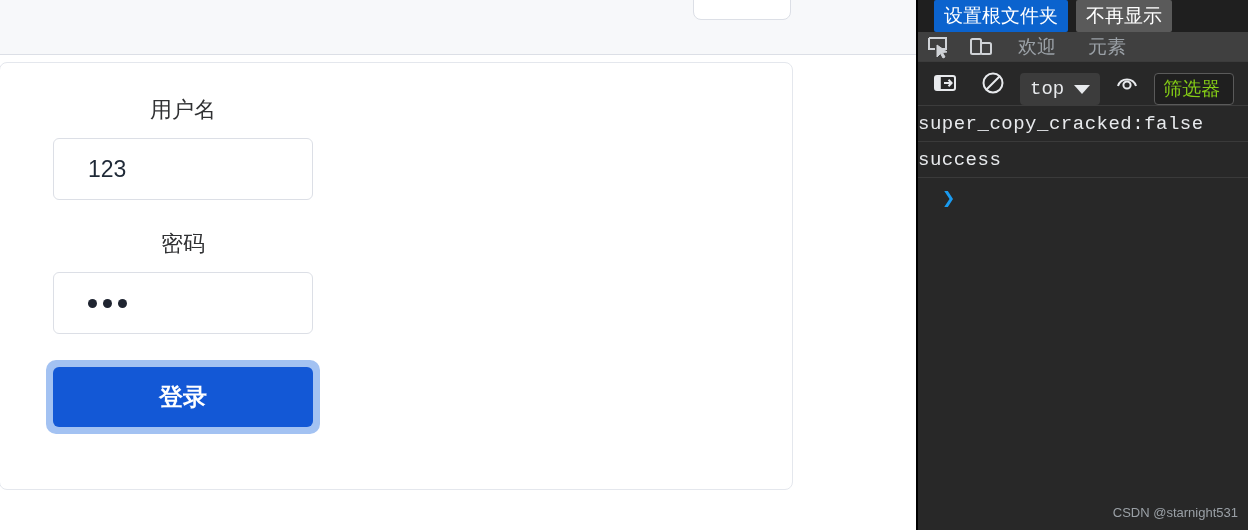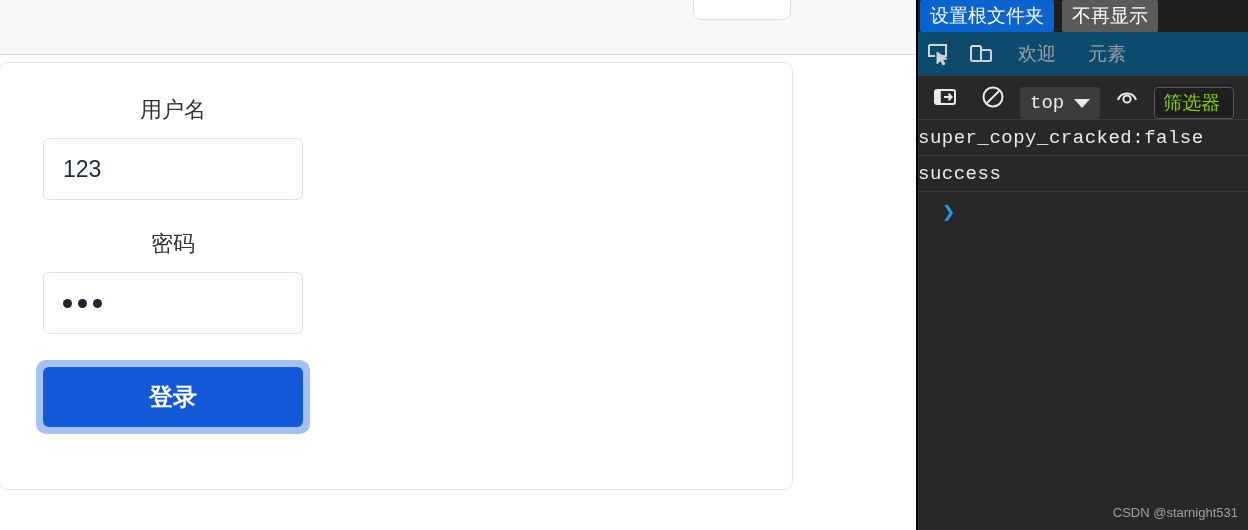--- a/index.html
+++ b/index.html
@@ -34,38 +34,38 @@
 
   .login-card {
     position: absolute; left: -1px; top: 62px;
     width: 794px; height: 428px;
     background: #ffffff;
     border: 1px solid #e4e7ed;
     border-radius: 8px;
   }
 
   .form-inner {
-    position: absolute; left: 43px; top: 33px;
+    position: absolute; left: 53px; top: 33px;
     width: 260px;
   }
   .field-label {
     font-size: 22px;
     color: #303133;
     text-align: center;
     line-height: 28px;
     margin-bottom: 14px;
     font-family: "Liberation Sans", sans-serif;
   }
   .field-input {
     width: 260px; height: 62px;
     border: 1px solid #dcdfe6;
     border-radius: 6px;
     background: #ffffff;
     display: flex; align-items: center;
-    padding: 0 19px;
+    padding: 0 34px;
     font-size: 23px;
     color: #1f2937;
     font-family: "Liberation Sans", sans-serif;
   }
   .field-gap { height: 30px; }
 
   .pwd-dots { display: flex; gap: 6px; align-items: center; }
   .pwd-dots i {
     display: block; width: 9px; height: 9px;
     border-radius: 50%; background: #1f2430;
@@ -99,39 +99,39 @@
     border-left: 2px solid #000000;
     overflow: hidden;
     font-family: "Liberation Sans", sans-serif;
   }
   .dt-notice {
     position: relative;
     height: 32px;
     background: #1f1f1f;
     display: flex; align-items: center;
     gap: 8px;
-    padding-left: 2px;
+    padding-left: 16px;
   }
   .notice-btn {
     height: 32px;
     display: flex; align-items: center;
     padding: 0 10px;
     font-size: 19px;
     color: #ffffff;
     cursor: pointer;
     border-radius: 2px;
     white-space: nowrap;
   }
   .notice-btn.primary { background: #0b63ce; }
   .notice-btn.secondary { background: #5a5a5a; }
 
   .dt-tabbar {
     position: relative;
-    height: 44px;
-    background: #0c4a6e;
+    height: 30px;
+    background: #404040;
     border-bottom: 1px solid #3c3c3c;
     display: flex; align-items: center;
     gap: 0px;
   }
   .dt-icon-btn {
     width: 42px; height: 44px;
     display: flex; align-items: center; justify-content: center;
     cursor: pointer;
   }
   .dt-tab {

